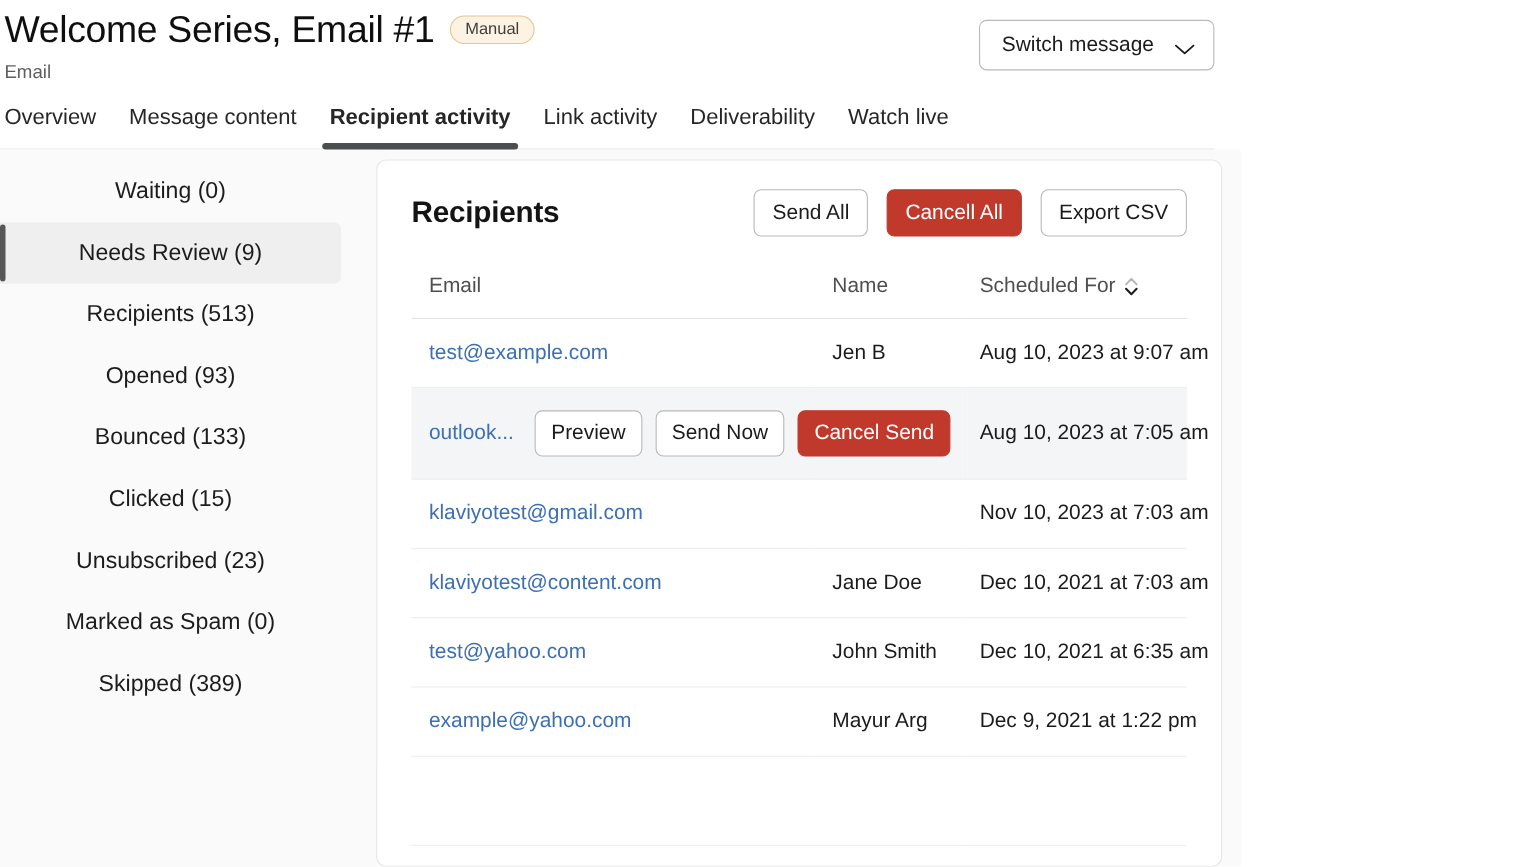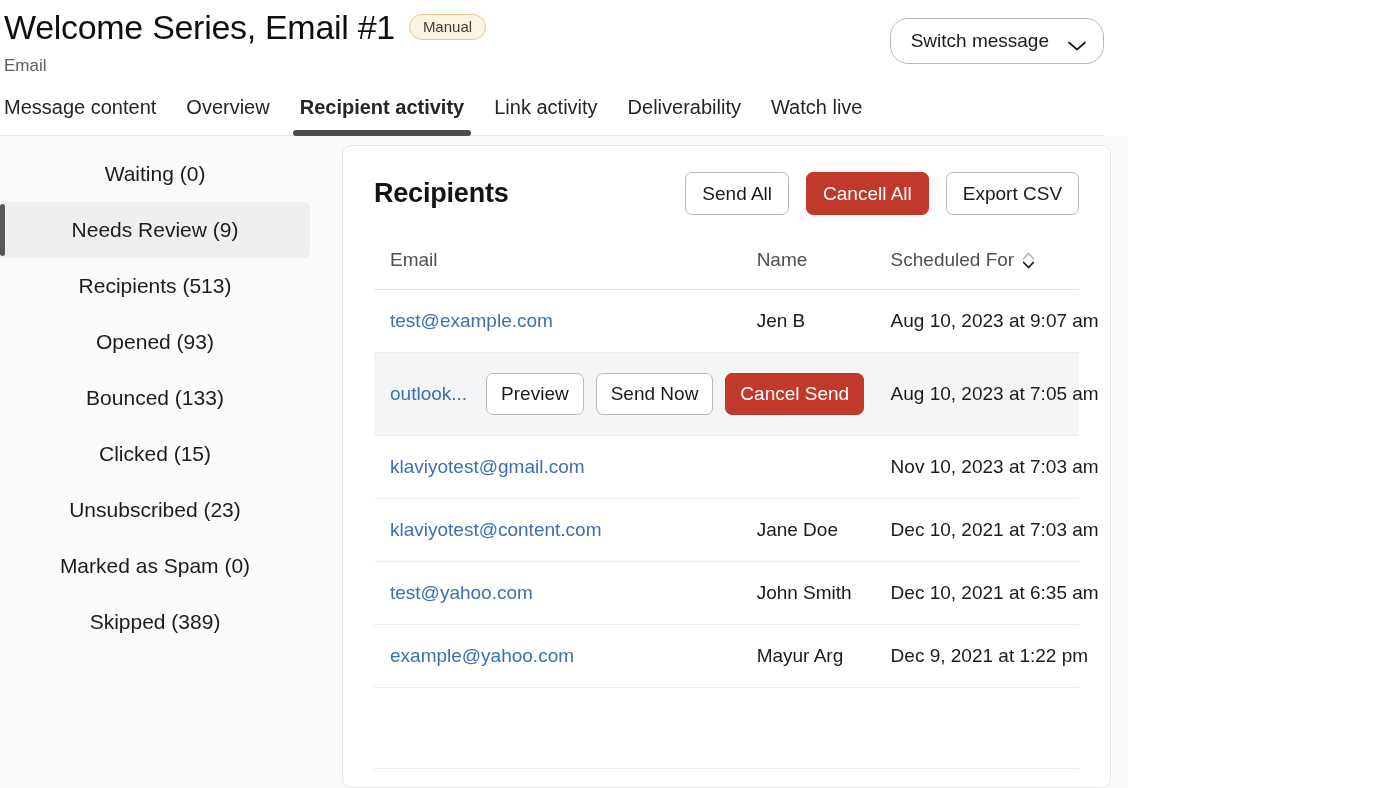--- a/index.html
+++ b/index.html
@@ -30,21 +30,21 @@
     padding: 3px 13px 4px;
     font-size: 15px;
     line-height: 1.15;
     white-space: nowrap;
   }
   .subtitle { font-size: 17px; color: #5f5f5f; margin-top: 7px; }
   .switch-btn {
     display: inline-flex; align-items: center; gap: 18px;
     border: 1px solid #b9b9b9;
     background: #fff;
-    border-radius: 18px;
+    border-radius: 7px;
     padding: 11px 16px 11px 20px;
     font-size: 19px; color: #1b1b1b;
     cursor: pointer; white-space: nowrap;
     margin-top: 12px;
   }
   .chev-down { width: 20px; height: 12px; display: block; }
 
   
   .tabs {
     display: flex; align-items: flex-end; gap: 0;
@@ -167,22 +167,22 @@
         <span>Switch message</span>
         <span class="chev-down">
           <svg viewBox="0 0 20 12" width="20" height="12" fill="none" stroke="#1b1b1b" stroke-width="1.7" stroke-linecap="round" stroke-linejoin="round">
               <polyline points="2,2.5 10,9.5 18,2.5"></polyline>
             </svg>
         </span>
       </div>
     </div>
 
     <div class="tabs">
+      <div class="tab">Overview</div>
       <div class="tab">Message content</div>
-      <div class="tab">Overview</div>
       <div class="tab active">Recipient activity</div>
       <div class="tab">Link activity</div>
       <div class="tab">Deliverability</div>
       <div class="tab">Watch live</div>
     </div>
   </div>
 
   <div class="body">
 
     <div class="sidebar">

